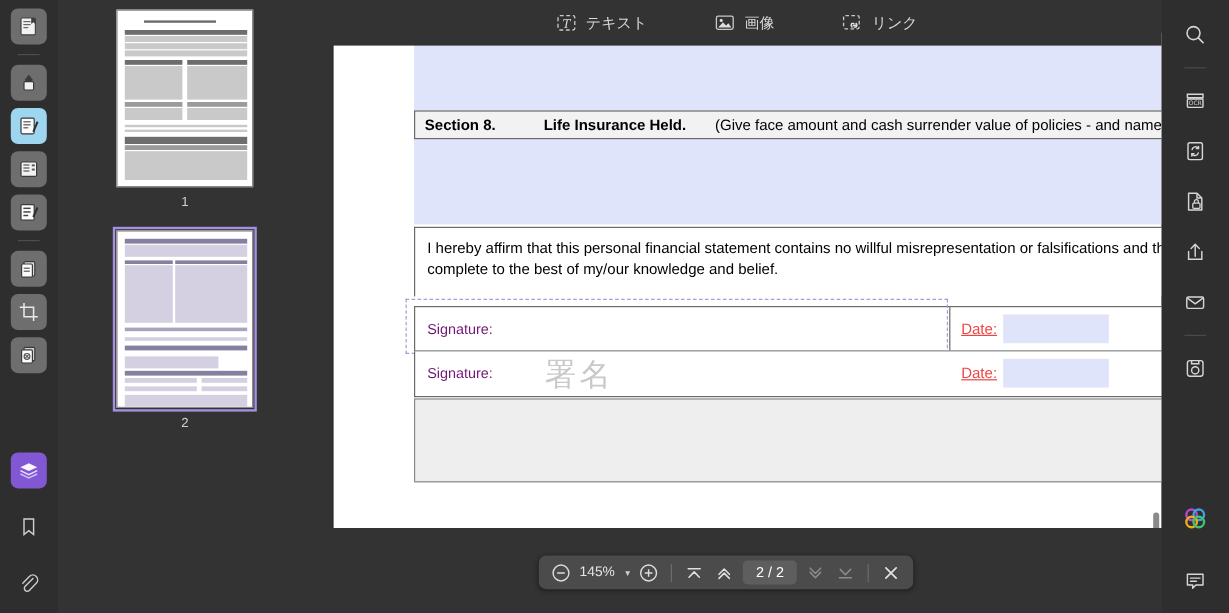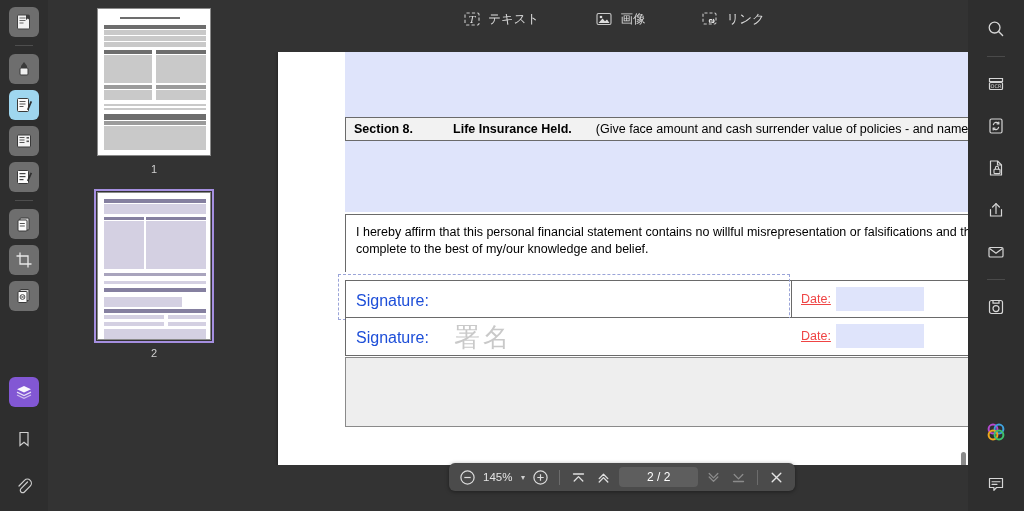--- a/index.html
+++ b/index.html
@@ -96,21 +96,21 @@
     color: #d8d8d8;
     font-size: 12.5px;
     cursor: pointer;
     padding: 4px 6px;
     border-radius: 4px;
   }
   .tt-icon { width: 18px; height: 16px; display: block; }
 
   
   .doc-viewport {
-    position: absolute; left: 260px; top: 52px;
+    position: absolute; left: 260px; top: 27px;
     width: 708px; height: 413px;
     background: #333333;
     overflow: hidden;
   }
   .page {
     position: absolute;
     left: 18px; top: 0;
     width: 706px;
     height: 447px;
     background: #ffffff;
@@ -162,21 +162,21 @@
     height: 38px;
     background: #ffffff;
     border-left: 1px solid #6a6a6a;
     border-top: 1px solid #6a6a6a;
     border-bottom: 1px solid #6a6a6a;
   }
   .sig-row.row1 { top: 228px; }
   .sig-row.row2 { top: 266px; border-top: none; }
   .sig-label {
     position: absolute; left: 10px; top: 11px;
-    font-size: 16px; color: #1d4ed8;
+    font-size: 12px; color: #701a75;
   }
   .sig-vline {
     position: absolute; top: 0; bottom: 0;
     width: 1px; background: #6a6a6a;
     left: 445px;
   }
   .date-label {
     position: absolute; left: 455px; top: 11px;
     font-size: 12.5px; color: #ef4444; text-decoration: underline;
   }
@@ -246,21 +246,21 @@
   }
   .bb-caret {
     font-size: 8px; color: #cfcfcf; cursor: pointer;
     margin-left: -2px;
   }
   .bb-sep { width: 1px; height: 15px; background: #6c6c6c; margin: 0 3px; }
   .bb-page {
     font-size: 12px; color: #ffffff;
     background: #5e5e5e;
     border-radius: 4px;
-    padding: 3px 28px;
+    padding: 3px 11px;
     cursor: pointer;
   }
 
   
   .right-rail {
     position: absolute; right: 0; top: 0;
     width: 56px; height: 511px;
     background: #2e2e2e;
     display: flex; flex-direction: column; align-items: center;
     padding-top: 8px;

